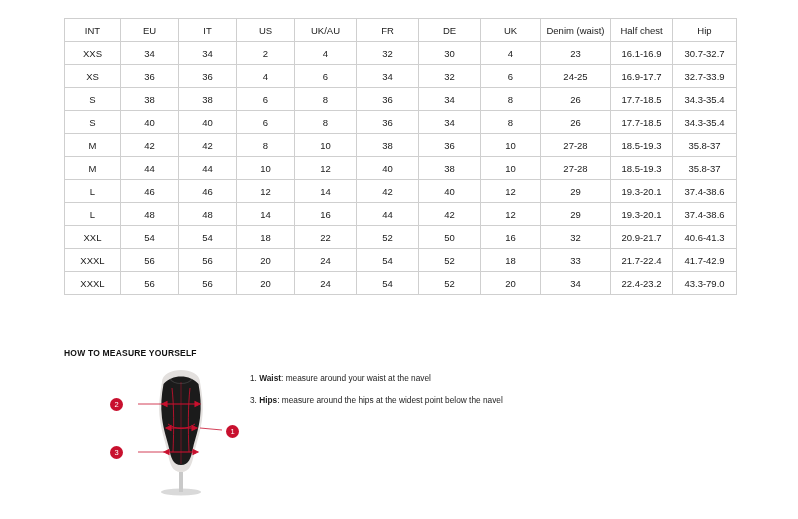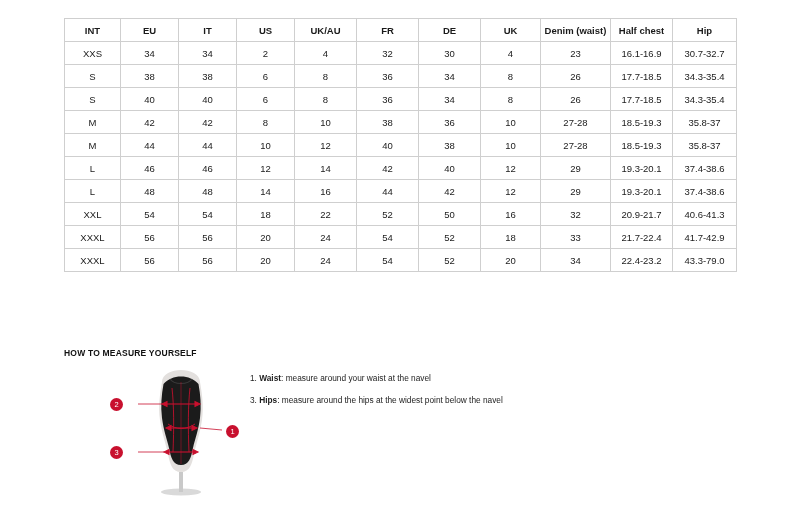--- a/index.html
+++ b/index.html
@@ -38,21 +38,21 @@
     height: 22px;
     font-size: 9.5px;
     font-weight: normal;
     text-align: center;
     vertical-align: middle;
     color: #1a1a1a;
     padding: 0 2px;
     white-space: nowrap;
   }
   table.size-table th {
-    font-weight: bold;
+    font-weight: normal;
   }
   
   col.c0 { width: 56px; }
   col.c1 { width: 58px; }
   col.c2 { width: 58px; }
   col.c3 { width: 58px; }
   col.c4 { width: 62px; }
   col.c5 { width: 62px; }
   col.c6 { width: 62px; }
   col.c7 { width: 60px; }
@@ -164,20 +164,33 @@
             <td>2</td>
             <td>4</td>
             <td>32</td>
             <td>30</td>
             <td>4</td>
             <td>23</td>
             <td>16.1-16.9</td>
             <td>30.7-32.7</td>
           </tr>
           <tr>
+            <td>XS</td>
+            <td>36</td>
+            <td>36</td>
+            <td>4</td>
+            <td>6</td>
+            <td>34</td>
+            <td>32</td>
+            <td>6</td>
+            <td>24-25</td>
+            <td>16.9-17.7</td>
+            <td>32.7-33.9</td>
+          </tr>
+          <tr>
             <td>S</td>
             <td>38</td>
             <td>38</td>
             <td>6</td>
             <td>8</td>
             <td>36</td>
             <td>34</td>
             <td>8</td>
             <td>26</td>
             <td>17.7-18.5</td>

